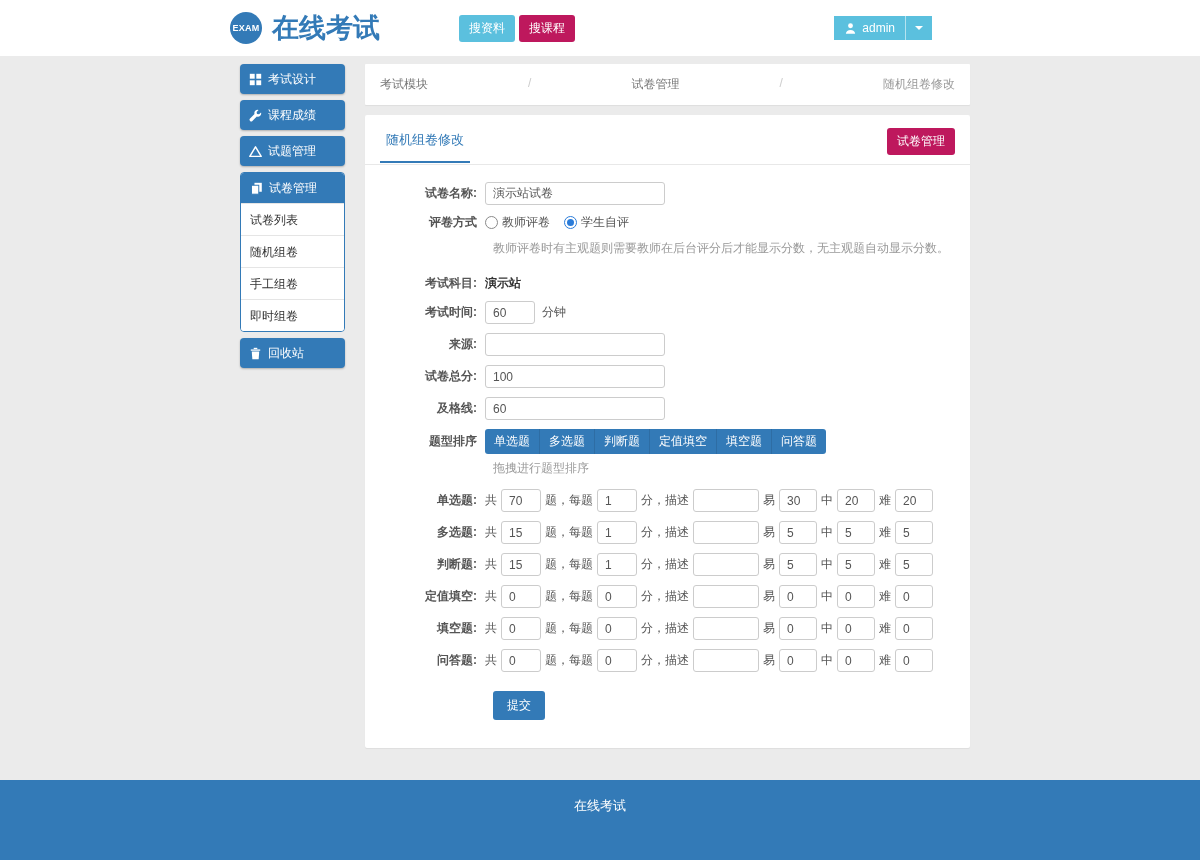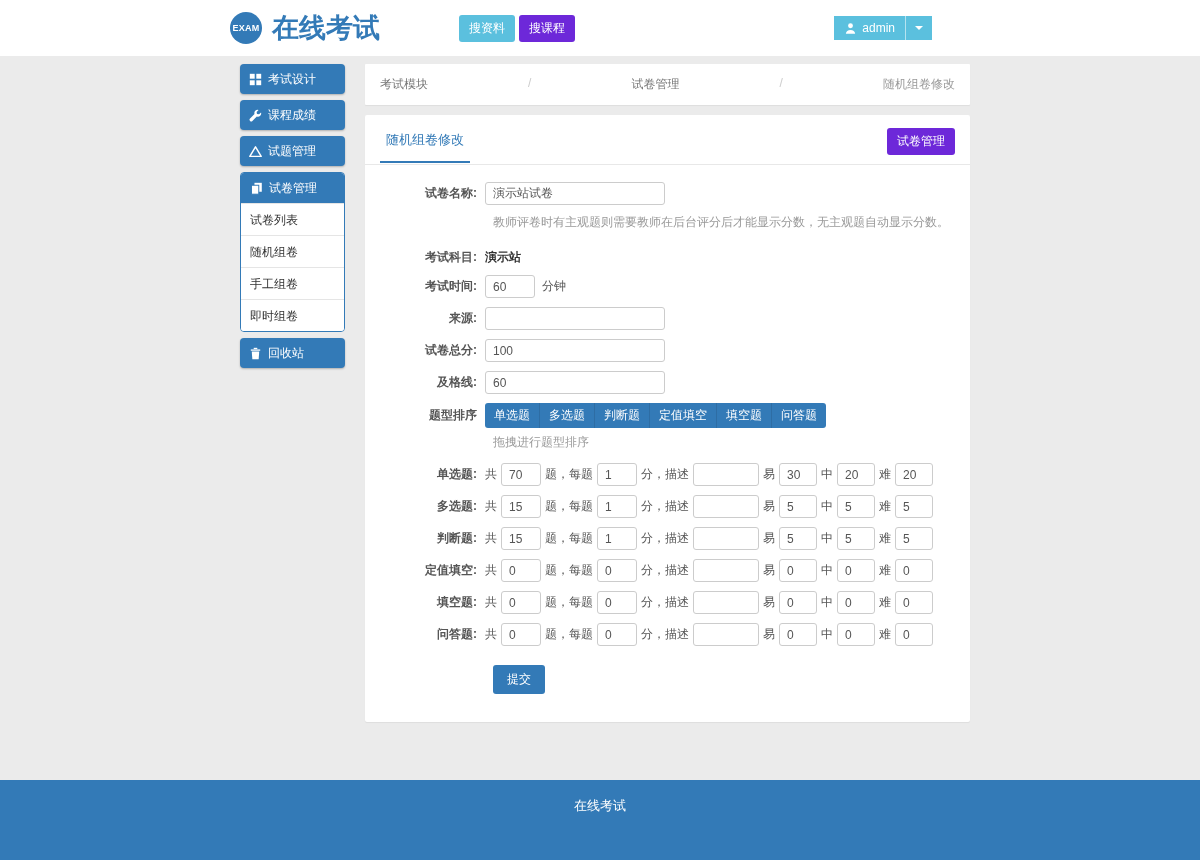--- a/index.html
+++ b/index.html
@@ -17,21 +17,21 @@
   .logo-circle { width:32px; height:32px; border-radius:50%; background:#337ab7; color:#fff;
     font-size:9px; font-weight:bold; display:flex; align-items:center; justify-content:center;
     letter-spacing:.3px; flex:none; cursor:pointer; }
   .site-title { color:#337ab7; font-size:27px; font-weight:bold; margin-left:10px; cursor:pointer; white-space:nowrap; }
   .search-area { margin-left:75px; display:flex; align-items:center; }
   .search-input { width:222px; height:24px; border:1px solid #ccc; border-radius:3px; padding:0 8px;
     font-size:12px; color:#555; outline:none; }
   .search-input::placeholder { color:#aaa; }
   .btn { border:none; border-radius:3px; color:#fff; font-size:12px; padding:5px 10px; cursor:pointer; white-space:nowrap; }
   .btn-info { background:#5bc0de; }
-  .btn-primary { background:#6d28d9;text-align:right; }
+  .btn-primary { background:#be185d;text-align:right; }
   .search-area .btn { margin-left:4px; }
   .user-btn { margin-left:auto; margin-right:38px; display:flex; background:#5bc0de; border-radius:0;
     color:#fff; font-size:12px; overflow:hidden; cursor:pointer; }
   .user-main { padding:5px 10px; display:flex; align-items:center; gap:5px; }
   .user-caret-seg { padding:5px 9px; border-left:1px solid rgba(255,255,255,.55); display:flex; align-items:center; }
   .caret-down { width:0; height:0; border-left:4px solid transparent; border-right:4px solid transparent;
     border-top:4px solid #fff; }
 
   
   .navbar { background:#337ab7; height:33px; flex:none; }
@@ -199,20 +199,31 @@
           <button class="btn btn-primary panel-action">试卷管理</button>
         </div>
 
         <div class="form">
 
           <div class="form-row">
             <label class="f-label">试卷名称:</label>
             <input class="text-input w180" type="text" value="演示站试卷" style="">
           </div>
 
+          <div class="form-row">
+            <label class="f-label">评卷方式</label>
+            <span class="radio">
+              <span class="radio-circle"></span>
+              <span>教师评卷</span>
+            </span>
+            <span class="radio">
+              <span class="radio-circle checked"></span>
+              <span>学生自评</span>
+            </span>
+          </div>
           <div class="note">教师评卷时有主观题则需要教师在后台评分后才能显示分数，无主观题自动显示分数。</div>
 
           <div class="form-row mt16">
             <label class="f-label">考试科目:</label>
             <span class="static-value">演示站</span>
           </div>
 
           <div class="form-row">
             <label class="f-label">考试时间:</label>
             <input class="text-input w50" type="text" value="60" style="">

